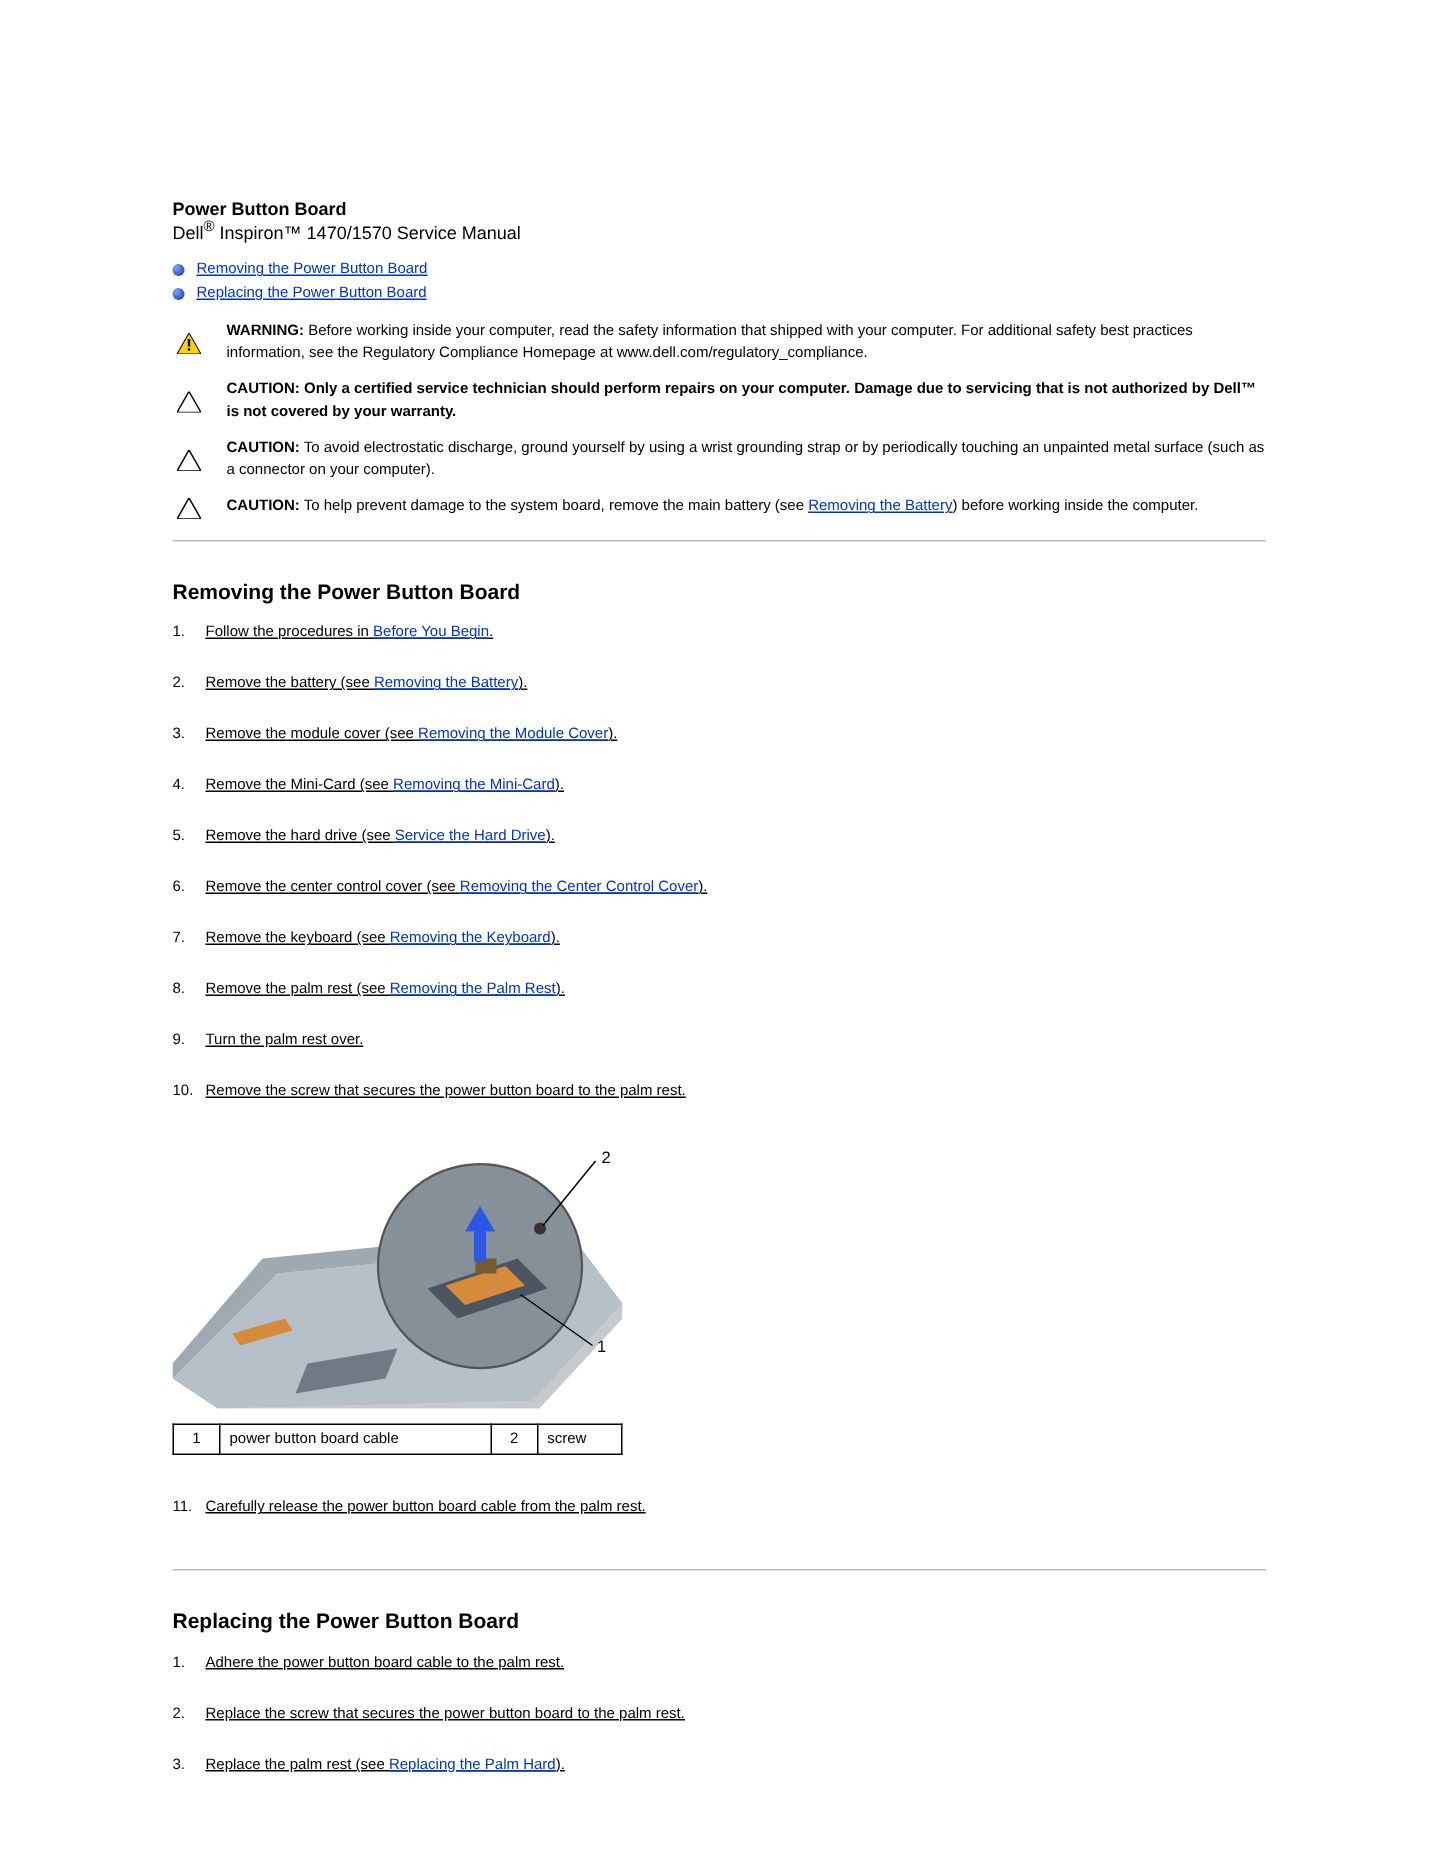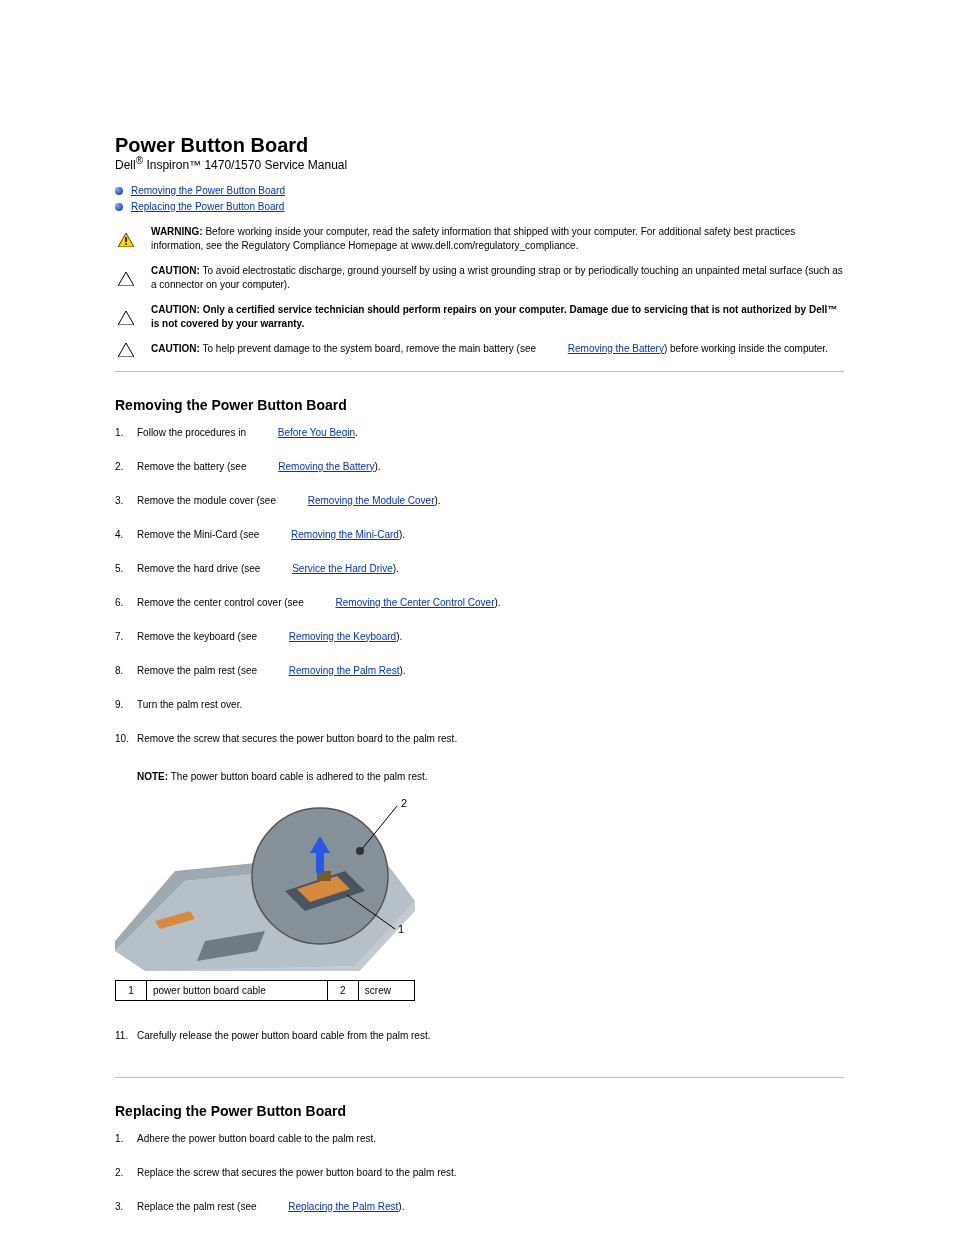--- a/index.html
+++ b/index.html
@@ -21,21 +21,21 @@
   }
   .back-link {
     color: #0033cc;
     text-decoration: underline;
     font-size: 10px;
   }
   .title-block {
     margin-top: 22px;
   }
   .title-main {
-    font-size: 20px;
+    font-size: 12px;
     font-weight: bold;
   }
   .title-sub {
     font-size: 12px;
   }
   .reg {
     display:inline-block;
     font-size: 10px;
     vertical-align: super;
     line-height:0;
@@ -86,21 +86,20 @@
     padding-left: 14px;
     font-size: 10px;
     line-height: 1.45;
   }
   .notice .txt b {
     font-weight: bold;
   }
   a.inline-link {
     color: #0033cc;
     text-decoration: underline;
-    margin-left: 29px;
   }
   hr.sep {
     border: none;
     border-top: 1px solid #bdbdbd;
     margin: 14px 0 24px 0;
   }
   .h2 {
     font-size: 14px;
     font-weight: bold;
     margin: 8px 0 12px 0;
@@ -110,20 +109,21 @@
     padding: 0;
     margin: 0 0 4px 0;
     counter-reset: step;
   }
   ol.steps > li {
     counter-increment: step;
     position: relative;
     padding: 0 0 20px 22px;
     font-size: 10px;
     line-height: 1.4;
+    text-decoration: underline;
   }
   ol.steps > li::before {
     content: counter(step) ".";
     position: absolute;
     left: 0;
     top: 0;
     width: 16px;
   }
   .callout-wrap {
     margin: 4px 0 8px 0;
@@ -180,32 +180,32 @@
     </div>
   </div>
 
   <div class="notice">
     <div class="icn">
       <svg class="tri-cau" width="16" height="14" viewBox="0 0 16 14">
           <polygon points="8,0 16,14 0,14" fill="none" stroke="#000" stroke-width="1"></polygon>
         </svg>
     </div>
     <div class="txt">
-      <b>CAUTION:</b><span> To avoid electrostatic discharge, ground yourself by using a wrist grounding strap or by periodically touching an unpainted metal surface (such as a connector on your computer).</span>
+      <b><span>CAUTION:</span><span> Only a certified service technician should perform repairs on your computer. Damage due to servicing that is not authorized by Dell</span>™<span> is not covered by your warranty.</span></b>
     </div>
   </div>
 
   <div class="notice">
     <div class="icn">
       <svg class="tri-cau" width="16" height="14" viewBox="0 0 16 14">
           <polygon points="8,0 16,14 0,14" fill="none" stroke="#000" stroke-width="1"></polygon>
         </svg>
     </div>
     <div class="txt">
-      <b><span>CAUTION:</span><span> Only a certified service technician should perform repairs on your computer. Damage due to servicing that is not authorized by Dell</span>™<span> is not covered by your warranty.</span></b>
+      <b>CAUTION:</b><span> To avoid electrostatic discharge, ground yourself by using a wrist grounding strap or by periodically touching an unpainted metal surface (such as a connector on your computer).</span>
     </div>
   </div>
 
   <div class="notice">
     <div class="icn">
       <svg class="tri-cau" width="16" height="14" viewBox="0 0 16 14">
           <polygon points="8,0 16,14 0,14" fill="none" stroke="#000" stroke-width="1"></polygon>
         </svg>
     </div>
     <div class="txt">
@@ -223,23 +223,20 @@
     <li><span>Remove the module cover (see </span><a class="inline-link">Removing the Module Cover</a><span>).</span></li>
     <li><span>Remove the Mini-Card (see </span><a class="inline-link">Removing the Mini-Card</a><span>).</span></li>
     <li><span>Remove the hard drive (see </span><a class="inline-link">Service the Hard Drive</a><span>).</span></li>
     <li><span>Remove the center control cover (see </span><a class="inline-link">Removing the Center Control Cover</a><span>).</span></li>
     <li><span>Remove the keyboard (see </span><a class="inline-link">Removing the Keyboard</a><span>).</span></li>
     <li><span>Remove the palm rest (see </span><a class="inline-link">Removing the Palm Rest</a><span>).</span></li>
     <li><span>Turn the palm rest over.</span></li>
     <li><span>Remove the screw that secures the power button board to the palm rest.</span></li>
   </ol>
 
-  <div style="margin-left:22px; padding-bottom:4px">
-    <b>NOTE:</b><span> The power button board cable is adhered to the palm rest.</span>
-  </div>
 
   <div class="callout-wrap">
     <svg class="illus" viewBox="0 0 300 180">
 
       <polygon points="0,160 70,90 270,70 300,110 240,175 30,180" fill="#b6c0c9"></polygon>
       <polygon points="0,160 70,90 270,70 260,60 60,80 0,150" fill="#9fa9b2"></polygon>
       <polygon points="30,180 240,175 300,110 300,120 240,185 30,188" fill="#6f7b86" opacity="0.4"></polygon>
 
       <polygon points="90,150 150,140 142,160 82,170" fill="#6f7a84"></polygon>
 
@@ -281,17 +278,17 @@
     <li><span>Carefully release the power button board cable from the palm rest.</span></li>
   </ol>
 
   <hr class="sep">
 
   <div class="h2">Replacing the Power Button Board</div>
 
   <ol class="steps">
     <li><span>Adhere the power button board cable to the palm rest.</span></li>
     <li><span>Replace the screw that secures the power button board to the palm rest.</span></li>
-    <li><span>Replace the palm rest (see </span><a class="inline-link">Replacing the Palm Rest</a><span>).</span></li>
+    <li><span>Replace the palm rest (see </span><a class="inline-link">Replacing the Palm Hard</a><span>).</span></li>
   </ol>
 
   <div class="spacer-b"></div>
 </div>
 
 </body></html>

